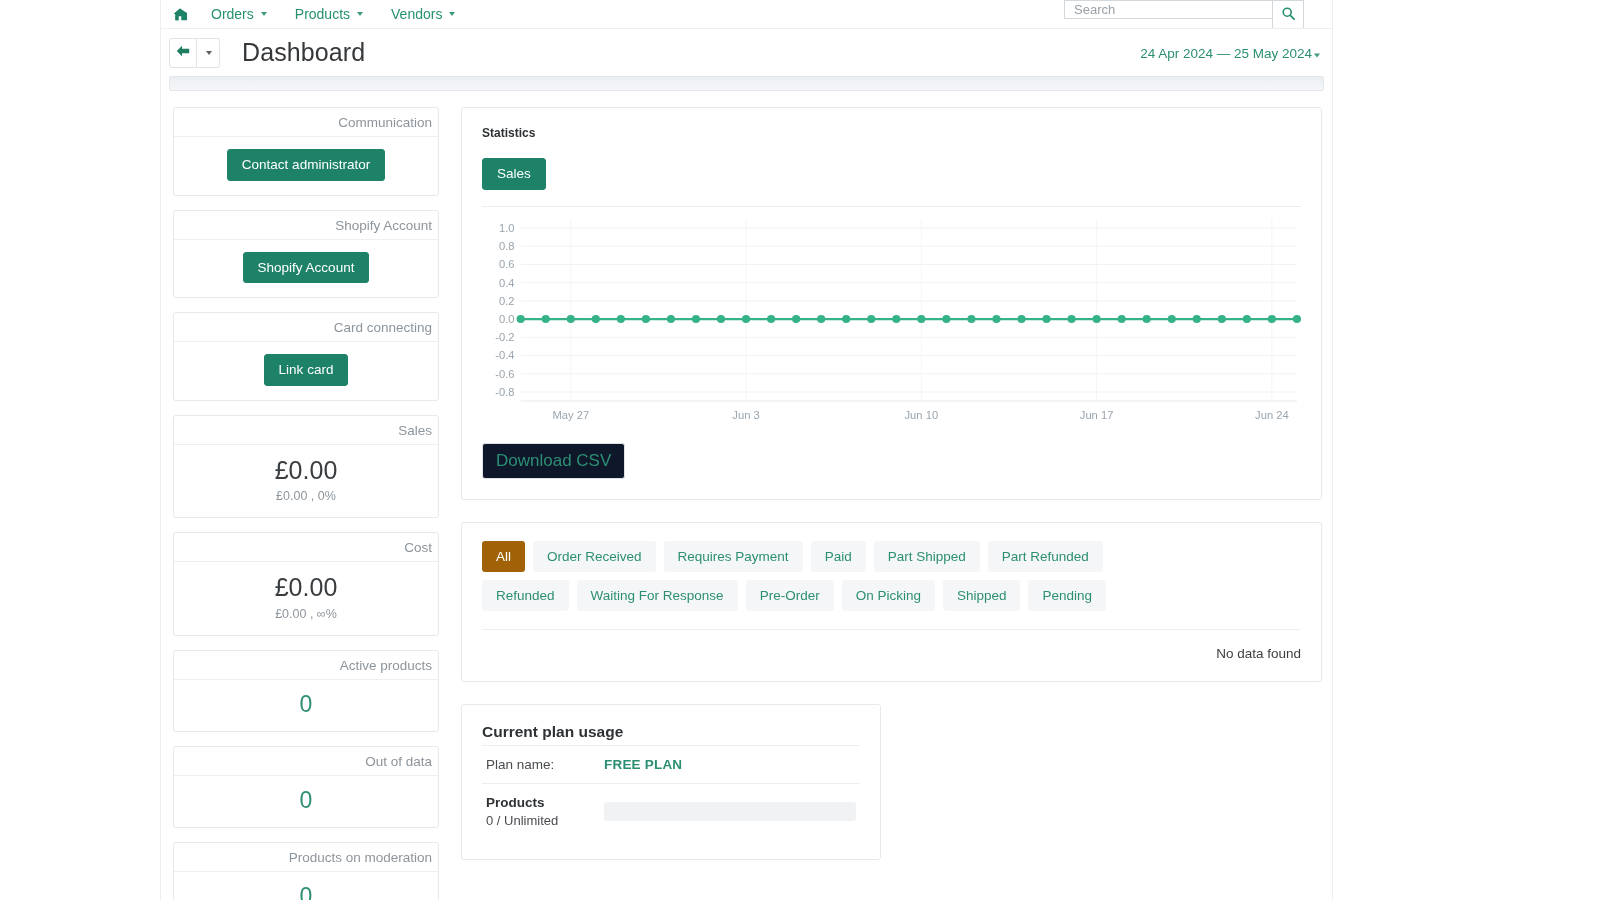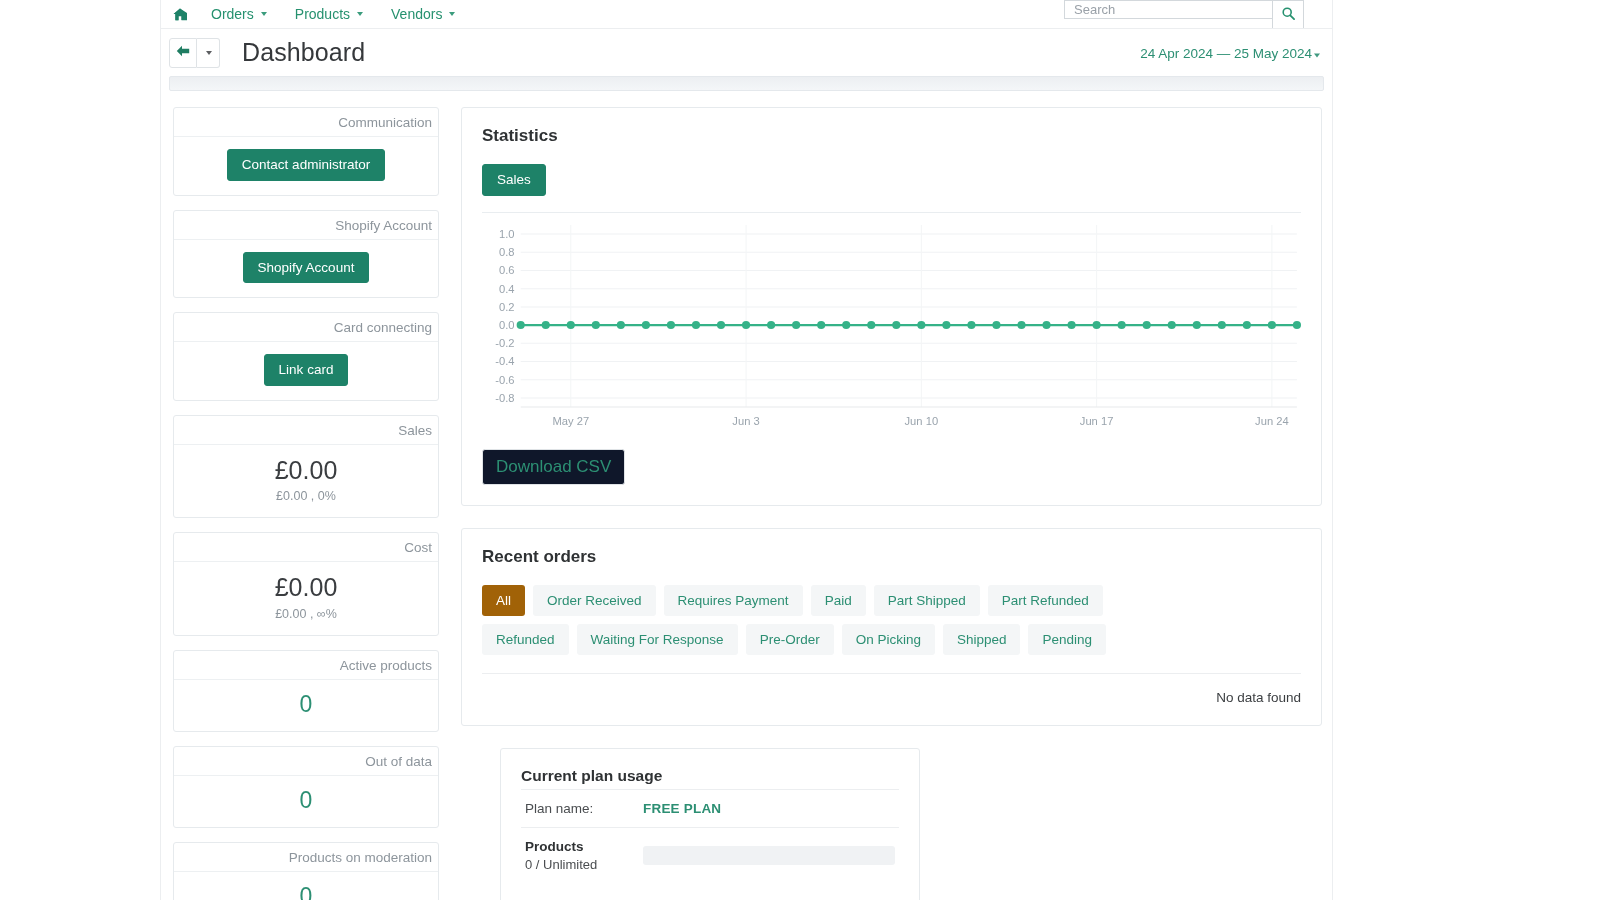--- a/index.html
+++ b/index.html
@@ -110,21 +110,21 @@
   .money { font-size: 25px; color: #3a3d40; font-weight: 400; line-height: 1.1; }
   .money-sub { font-size: 12.5px; color: #8d959c; margin-top: 5px; }
   .count { font-size: 23px; color: #2c8f73; line-height: 1.1; }
 
   
   .panel {
     border: 1px solid #e6eaed; border-radius: 3px; background: #fff;
     margin-bottom: 22px;
   }
   .panel-pad { padding: 18px 20px 20px; }
-  .panel-title { font-size: 17px; font-weight: bold; color: #2f3234; margin: 0 0 18px; }
+  .panel-title { font-size: 12px; font-weight: bold; color: #2f3234; margin: 0 0 18px; }
 
   
   .chart-area { margin-top: 16px; border-top: 1px solid #e9edf0; padding-top: 4px; }
   .chart-svg { display: block; width: 100%; height: 220px; }
   .btn-outline {
     background: #0f172a; color: #2c8f73; border: 1px solid #dfe3e6;
     border-radius: 3px; padding: 7px 13px; font-size: 17px; cursor: pointer;
     font-family: "Liberation Sans", sans-serif; margin-top: 12px;
   }
 
@@ -135,21 +135,21 @@
     padding: 8px 14px; font-size: 13.5px; cursor: pointer;
     font-family: "Liberation Sans", sans-serif; white-space: nowrap;
   }
   .pill.active { background: #a16207; color: #fff; }
   .orders-empty {
     border-top: 1px solid #eceef0; margin-top: 18px; padding-top: 16px;
     text-align: right; color: #3b3e41; font-size: 13.5px;
   }
 
   
-  .plan-panel { width: 420px; margin-left: 39px; }
+  .plan-panel { width: 420px; }
   .plan-title { font-size: 15.5px; font-weight: bold; color: #2f3234; margin: 0 0 4px; }
   .plan-table { width: 100%; border-collapse: collapse; }
   .plan-table td { border-top: 1px solid #eceef0; padding: 11px 4px; vertical-align: middle; font-size: 13.5px; }
   .plan-label { color: #4a4d50; width: 118px; }
   .plan-label strong { font-weight: bold; color: #2f3234; }
   .plan-value { color: #2c8f73; font-weight: bold; letter-spacing: .2px; }
   .progress {
     height: 19px; background: #f0f2f4; border-radius: 3px; width: 100%;
   }
   .plan-sub { font-size: 13px; color: #4a4d50; margin-top: 3px; }
@@ -361,21 +361,20 @@
                     <circle cx="800" cy="108.10000000000001" r="4" fill="#35b288"></circle>
                   </g>
               </svg>
             </div>
             <button class="btn-outline">Download CSV</button>
           </div>
         </div>
 
         <div class="panel">
           <div class="panel-pad">
-            <h2 class="panel-title">Recent orders</h2>
             <div class="pills" id="order-filters">
                 <button class="pill active">All</button>
                 <button class="pill">Order Received</button>
                 <button class="pill">Requires Payment</button>
                 <button class="pill">Paid</button>
                 <button class="pill">Part Shipped</button>
                 <button class="pill">Part Refunded</button>
                 <button class="pill">Refunded</button>
                 <button class="pill">Waiting For Response</button>
                 <button class="pill">Pre-Order</button>

